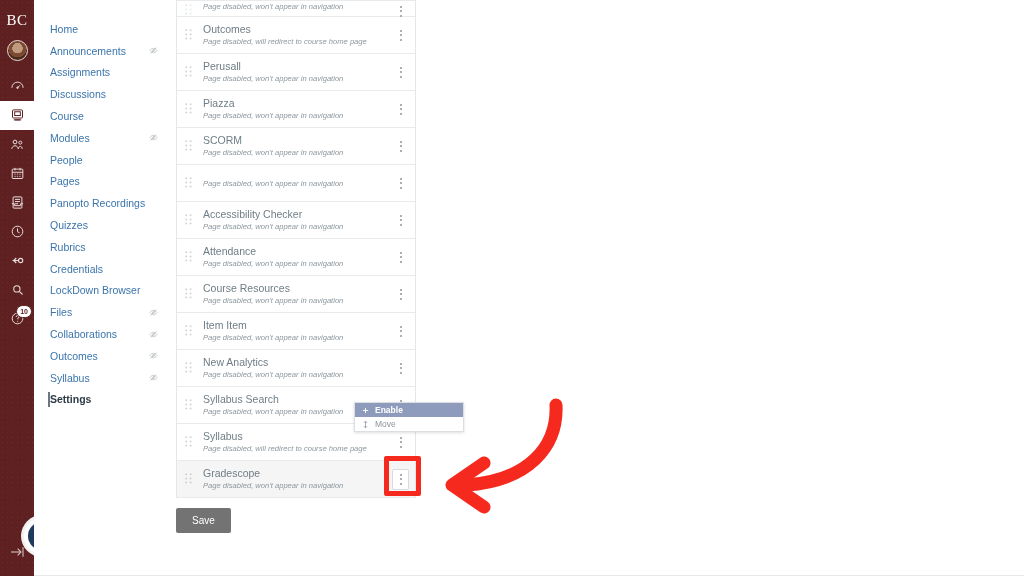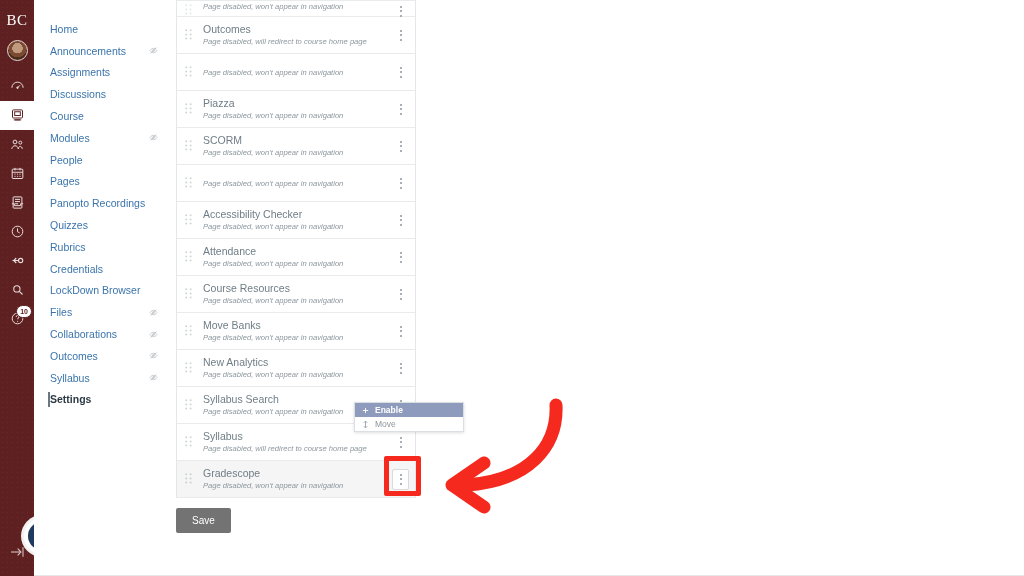--- a/index.html
+++ b/index.html
@@ -392,20 +392,21 @@
         <div class="nav-row">
           <span class="drag-handle"><svg width="7" height="11" viewBox="0 0 7 11" fill="#9aa3a9">
               <circle cx="1.2" cy="1.2" r="1"></circle>
               <circle cx="5.6" cy="1.2" r="1"></circle>
               <circle cx="1.2" cy="5.4" r="1"></circle>
               <circle cx="5.6" cy="5.4" r="1"></circle>
               <circle cx="1.2" cy="9.6" r="1"></circle>
               <circle cx="5.6" cy="9.6" r="1"></circle>
             </svg></span>
           <div class="row-text">
+            <div class="row-title">Perusall</div>
             <div class="row-sub">Page disabled, won't appear in navigation</div>
           </div>
           <div class="kebab">
             <i></i>
             <i></i>
             <i></i>
           </div>
         </div>
         <div class="nav-row">
           <span class="drag-handle"><svg width="7" height="11" viewBox="0 0 7 11" fill="#9aa3a9">
@@ -523,21 +524,21 @@
         <div class="nav-row">
           <span class="drag-handle"><svg width="7" height="11" viewBox="0 0 7 11" fill="#9aa3a9">
               <circle cx="1.2" cy="1.2" r="1"></circle>
               <circle cx="5.6" cy="1.2" r="1"></circle>
               <circle cx="1.2" cy="5.4" r="1"></circle>
               <circle cx="5.6" cy="5.4" r="1"></circle>
               <circle cx="1.2" cy="9.6" r="1"></circle>
               <circle cx="5.6" cy="9.6" r="1"></circle>
             </svg></span>
           <div class="row-text">
-            <div class="row-title">Move Banks</div>
+            <div class="row-title">Item Item</div>
             <div class="row-sub">Page disabled, won't appear in navigation</div>
           </div>
           <div class="kebab">
             <i></i>
             <i></i>
             <i></i>
           </div>
         </div>
         <div class="nav-row">
           <span class="drag-handle"><svg width="7" height="11" viewBox="0 0 7 11" fill="#9aa3a9">

